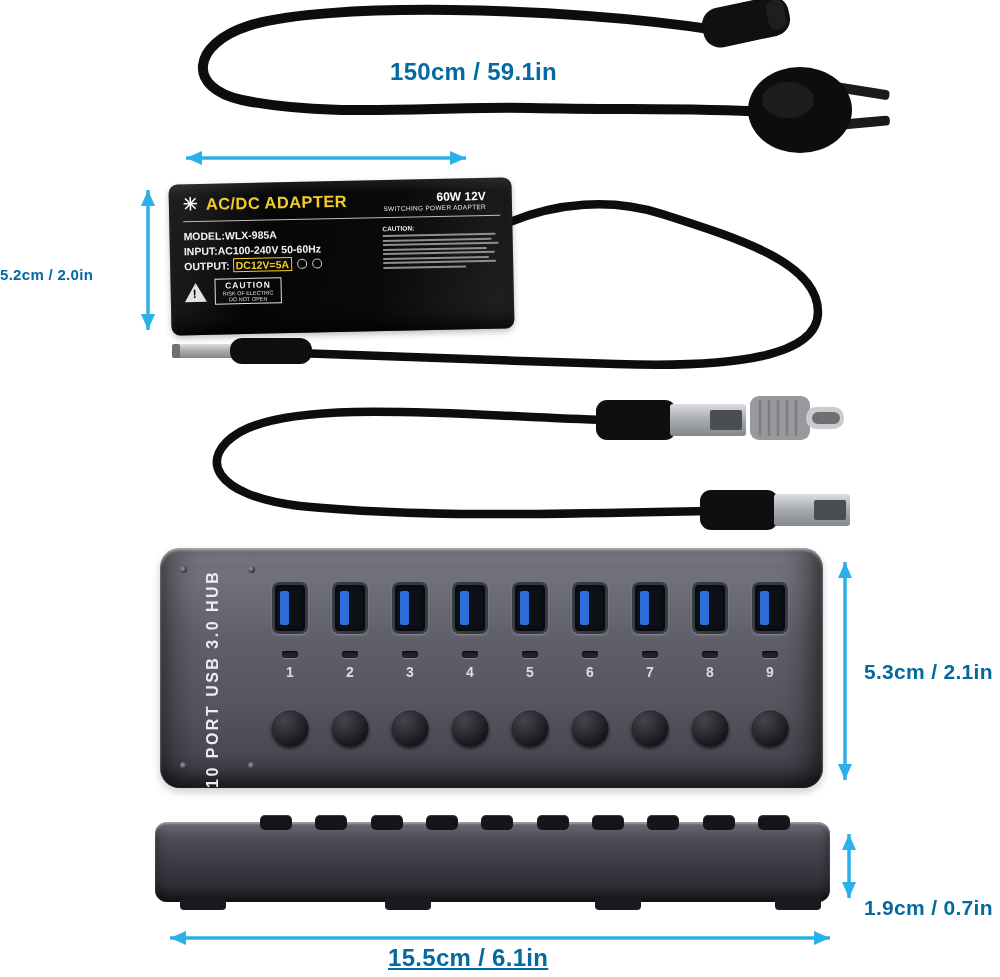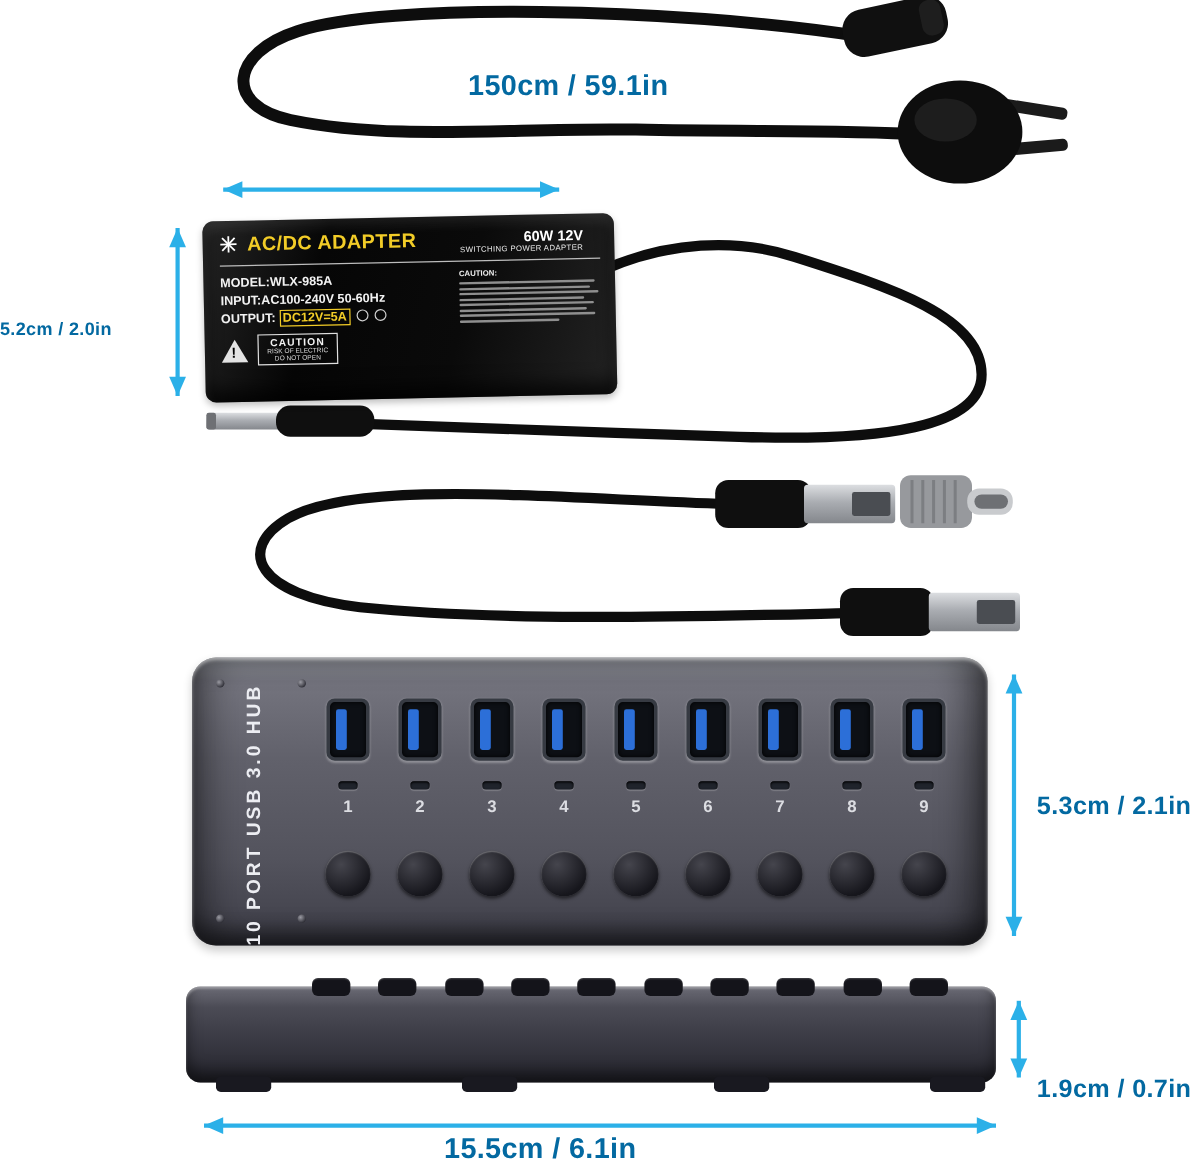--- a/index.html
+++ b/index.html
@@ -127,21 +127,21 @@
     <line x1="148" y1="190" x2="148" y2="330" stroke="#2bb0e8" stroke-width="3.5" marker-start="url(#aS)" marker-end="url(#aE)"></line>
     <line x1="845" y1="562" x2="845" y2="780" stroke="#2bb0e8" stroke-width="3.5" marker-start="url(#aS)" marker-end="url(#aE)"></line>
     <line x1="849" y1="834" x2="849" y2="898" stroke="#2bb0e8" stroke-width="3.5" marker-start="url(#aS)" marker-end="url(#aE)"></line>
     <line x1="170" y1="938" x2="830" y2="938" stroke="#2bb0e8" stroke-width="3.5" marker-start="url(#aS)" marker-end="url(#aE)"></line>
   </svg>
 
   <div class="dim" style="left:390px; top:58px; width:260px; font-size:24px;">150cm / 59.1in</div>
   <div class="dim" style="left:0px; top:266px; width:140px; font-size:15px;">5.2cm / 2.0in</div>
   <div class="dim" style="left:864px; top:649px; width:136px; font-size:21px;margin-top:11px;">5.3cm / 2.1in</div>
   <div class="dim" style="left:864px; top:856px; width:136px; font-size:21px;margin-top:40px;">1.9cm / 0.7in</div>
-  <div class="dim" style="left:370px; top:944px; width:260px; font-size:24px;">15.5cm / 6.1in</div>
+  <div class="dim" style="left:388px; top:944px; width:260px; font-size:24px;text-decoration:underline;">15.5cm / 6.1in</div>
 
   <div class="adapter">
     <div class="al-head">
       <svg class="al-star" viewBox="0 0 20 20">
         <g stroke="#ffffff" stroke-width="2">
           <line x1="10" y1="1" x2="10" y2="19"></line>
             <line x1="1" y1="10" x2="19" y2="10"></line>
           <line x1="3" y1="3" x2="17" y2="17"></line>
             <line x1="17" y1="3" x2="3" y2="17"></line>
         </g>

